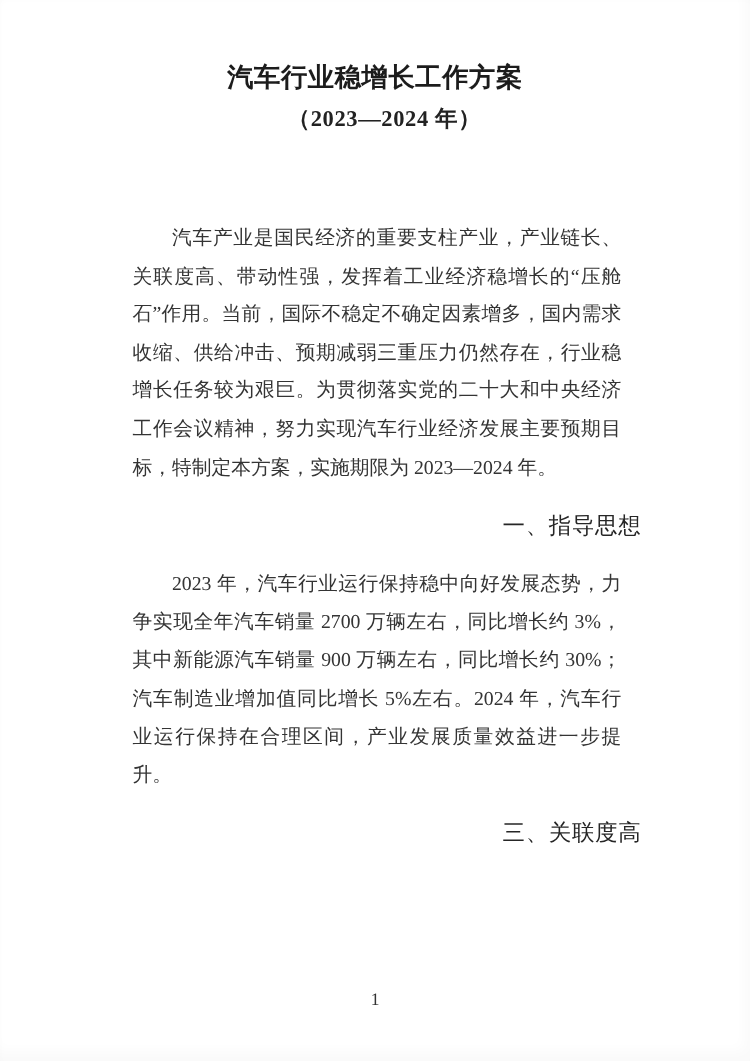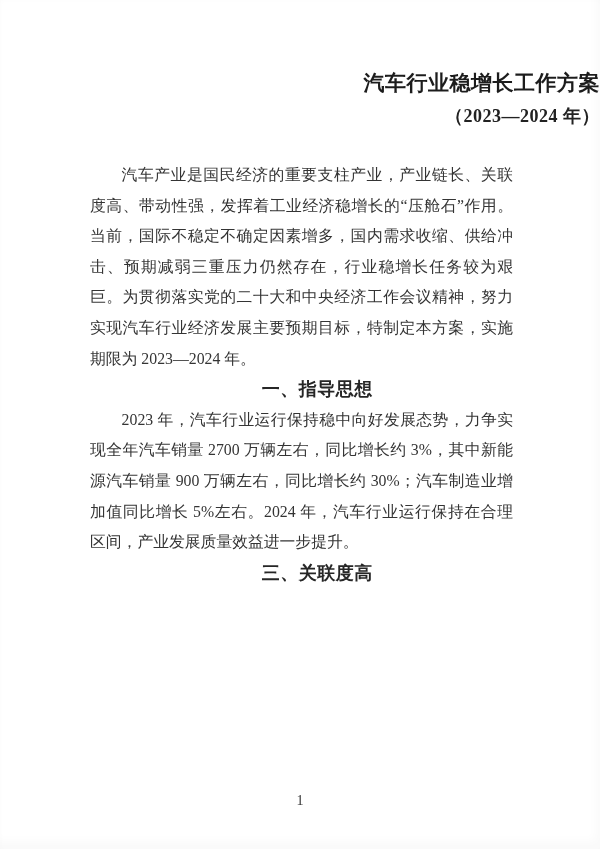--- a/index.html
+++ b/index.html
@@ -13,22 +13,22 @@
     height: 849px;
     background: #ffffff;
     overflow: hidden;
     box-sizing: border-box;
     
     box-shadow: inset -4px -8px 10px rgba(0,0,0,0.025), inset 1px 1px 4px rgba(0,0,0,0.01);
     font-family: "Liberation Serif", "DejaVu Serif", serif;
     color: #333333;
   }
   .doc-header {
-    padding-top: 68px;
-    text-align: right;
+    padding-top: 47px;
+    text-align: center;
   }
   .doc-title {
     margin: 0;
     font-size: 21px;
     line-height: 30px;
     font-weight: bold;
     color: #1c1c1c;
     letter-spacing: 0.5px;
   }
   .doc-subtitle {
@@ -45,31 +45,31 @@
     left: 90px;
     right: 87px;
     top: 160px;
     font-size: 15.8px;
     line-height: 30.6px;
     text-align: justify;
     text-justify: inter-character;
     color: #343434;
   }
   .para {
-    margin: 0;
+    margin: 16px;
     text-indent: 2em;
   }
   .section-heading {
     margin: 0;
     font-size: 18px;
     line-height: 30.6px;
-    font-weight: bold;
+    font-weight: normal;
     color: #262626;
     text-indent: 1.75em;
-    text-align: center;
+    text-align: right;
     letter-spacing: 0.5px;
     font-family: "DejaVu Sans", "Liberation Sans", sans-serif;
   }
   .doc-footer {
     position: absolute;
     left: 0;
     right: 0;
     bottom: 40px;
     text-align: center;
   }

